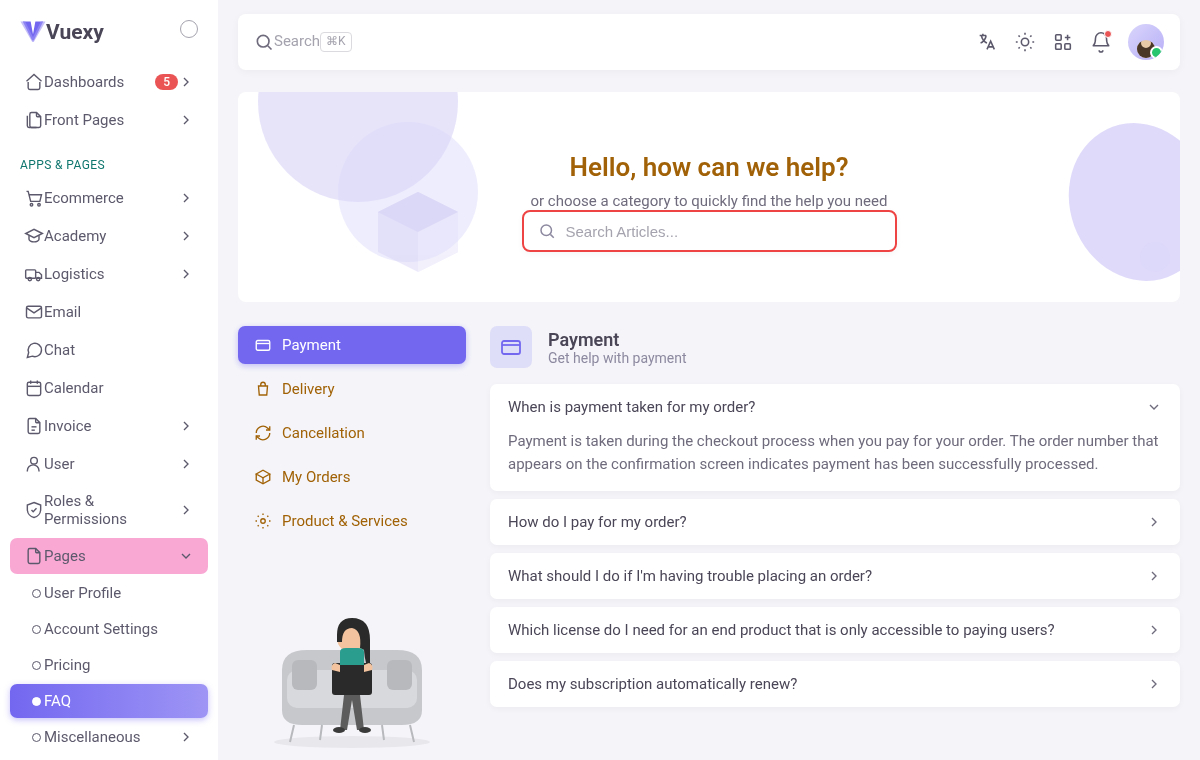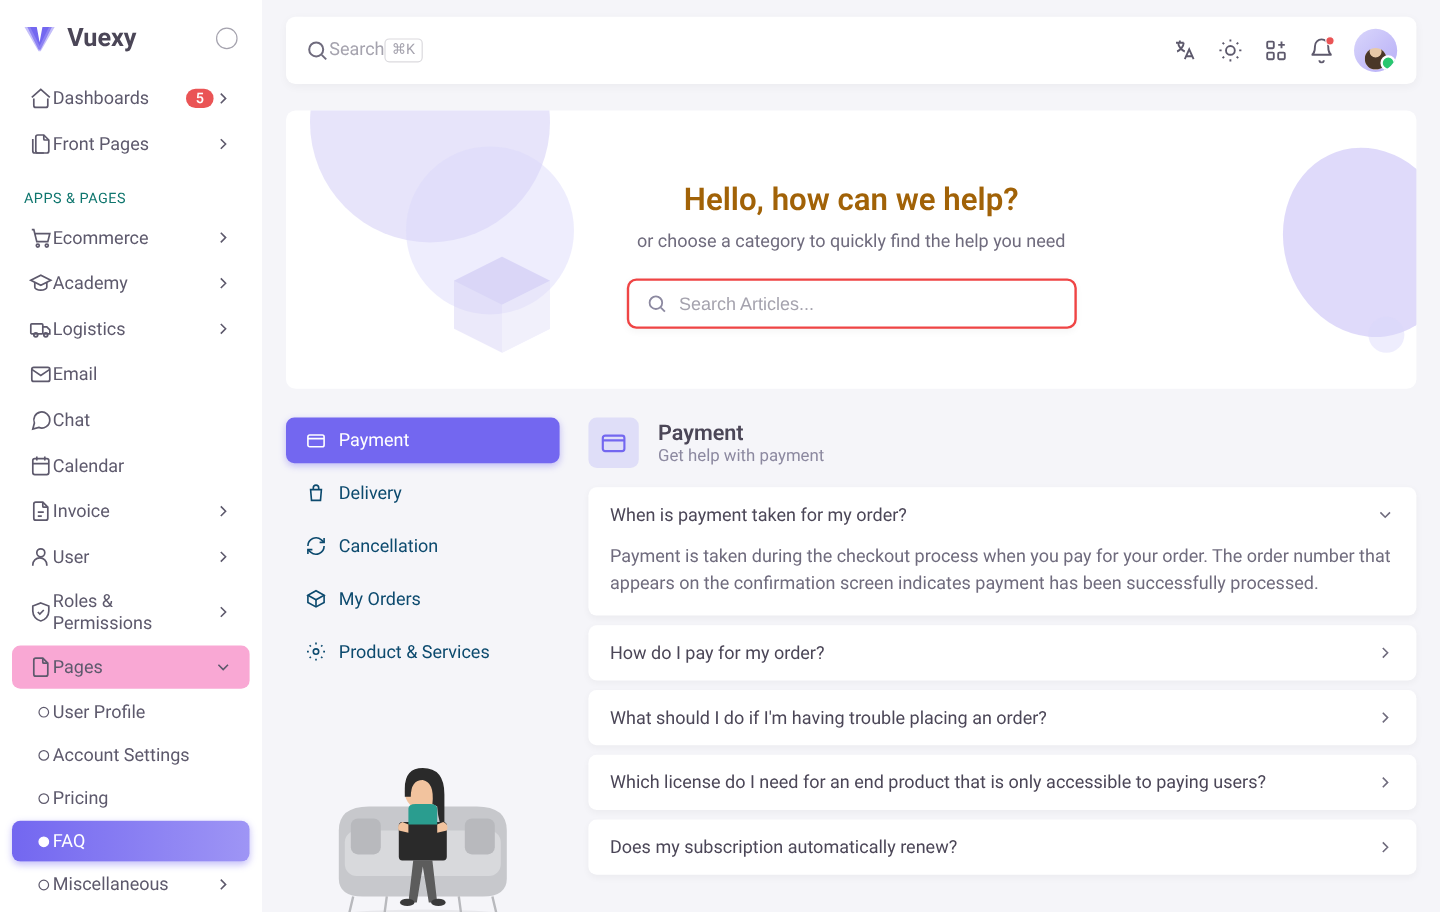--- a/index.html
+++ b/index.html
@@ -18,23 +18,22 @@
   background: #fff;
   height: 100%;
   overflow-y: auto;
   padding: 12px 0;
   scrollbar-width: thin;
 }
 .sidebar::-webkit-scrollbar { width: 6px; }
 .sidebar::-webkit-scrollbar-thumb { background: #ddd; border-radius: 3px; }
 .brand {
   display: flex;
-  align-items: center;
+  align-items: flex-start;
   padding: 8px 20px 18px;
-  gap: 10px;
 }
 .brand-logo { width: 26px; height: 22px; }
 .brand-name { font-size: 21px; font-weight: 700; color: #4b4657; }
 .brand-toggle { margin-left: auto; width: 18px; height: 18px; border: 1.5px solid #a5a3ae; border-radius: 50%; display:flex; align-items:center; justify-content:center;}
 .brand-toggle::after { content:""; width:8px; height:8px; border-radius:50%; }
 .nav-item, .sub-item {
   display: flex;
   align-items: center;
   padding: 8px 14px;
   margin: 2px 10px;
@@ -88,40 +87,40 @@
 
 .hero {
   background: #fff;
   border-radius: 8px;
   padding: 60px 20px 50px;
   text-align: center;
   position: relative;
   overflow: hidden;
 }
 .hero h2 { font-size: 26px; color: #a16207; font-weight:600; margin-bottom:10px;}
-.hero p { color: #6f6b7d; margin-bottom: 22px;}
+.hero p { color: #6f6b7d; }
 .hero-search {
   width: 375px; margin: 0 auto; background:#fff; border:2px solid #ef4444; border-radius:8px;
   display:flex; align-items:center; padding:10px 14px; gap:10px;
   box-shadow: 0 2px 6px rgba(0,0,0,.04);
 }
 .hero-search input { border:none; outline:none; flex:1; font-size:15px; color:#5d596c;}
 .hero-search input::placeholder { color:#a5a3ae;}
 .deco { position:absolute; opacity:.45; }
 .deco.circle1 { width:200px; height:200px; background:#c9c3f5; border-radius:50%; top:-90px; left:20px;}
 .deco.circle2 { width:140px; height:140px; background:#d9d6fb; border-radius:50%; top:30px; left:100px;}
 .deco.cube { width:100px; height:100px; bottom:20px; left:130px;}
 .deco.disc { width:140px; height:160px; background:#b7aef5; border-radius:50%; top:30px; right:-30px; transform:rotate(-20deg);}
 .deco.dot { width:30px; height:30px; background:#d9d6fb; border-radius:50%; bottom:30px; right:10px;}
 
 .faq-body { display:flex; gap:24px; margin-top:24px;}
 .faq-tabs { width:228px; flex-shrink:0;}
 .tab-btn {
   display:flex; align-items:center; gap:10px; padding:10px 16px; border-radius:7px;
-  cursor:pointer; color:#0c4a6e; margin-bottom:6px; font-size:15px;
+  cursor:pointer; color:#a16207; margin-bottom:6px; font-size:15px;
 }
 .tab-btn.active { background:#7367f0; color:#fff; box-shadow:0 2px 6px rgba(115,103,240,.4);}
 .tab-icon { width:18px; height:18px; display:flex;align-items:center;justify-content:center;}
 .illus { margin-top:30px; display:flex; justify-content:center;}
 
 .faq-content { flex:1;}
 .faq-header { display:flex; align-items:center; gap:16px; margin-bottom:16px;}
 .faq-header-icon {
   width:42px; height:42px; background:rgba(115,103,240,.16); border-radius:7px;
   display:flex; align-items:center; justify-content:center; color:#7367f0;

